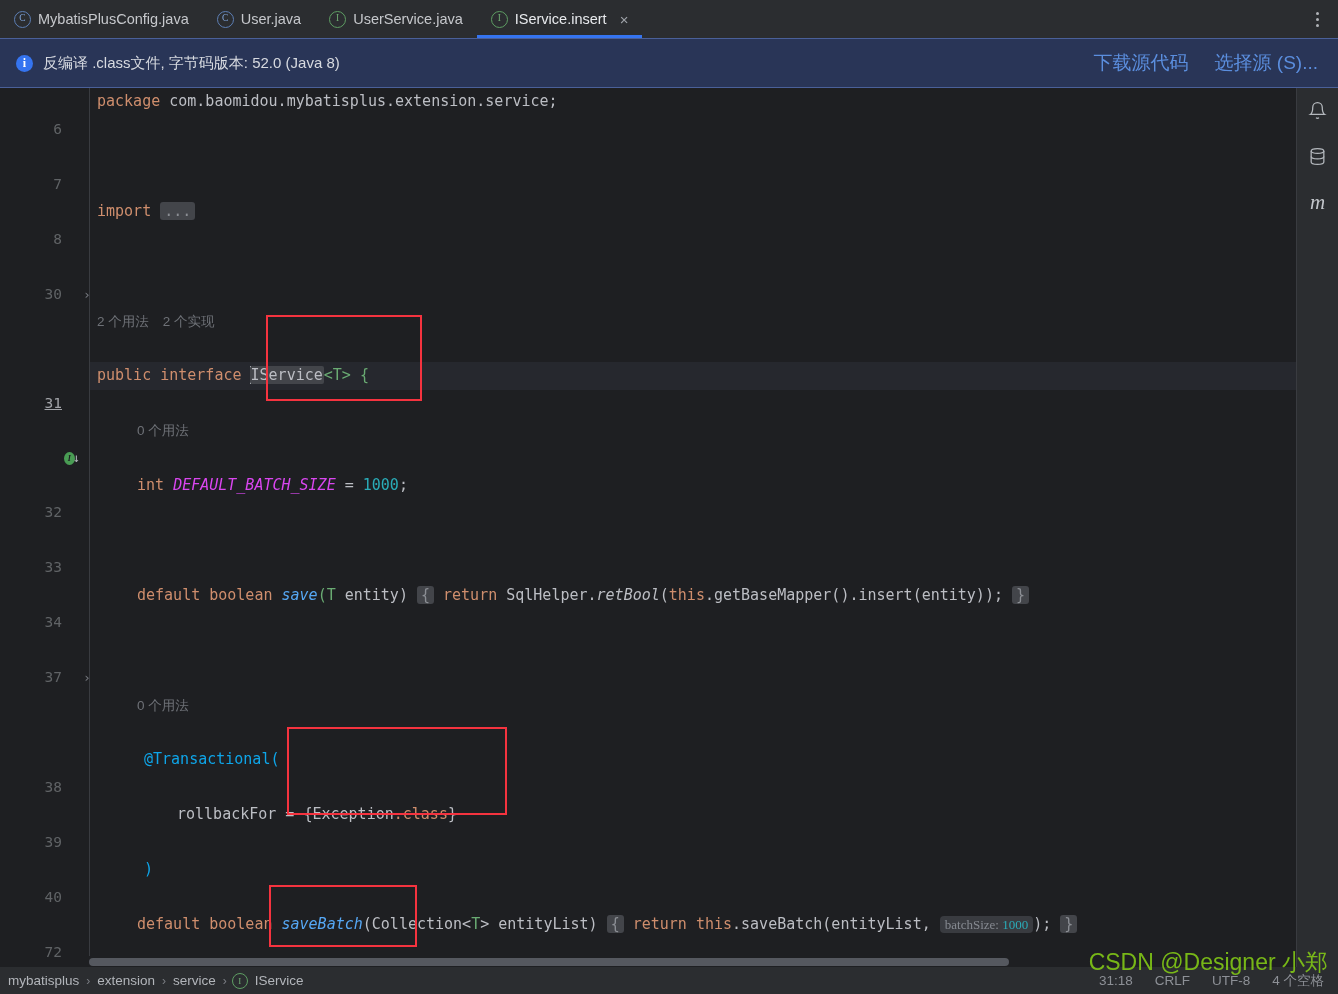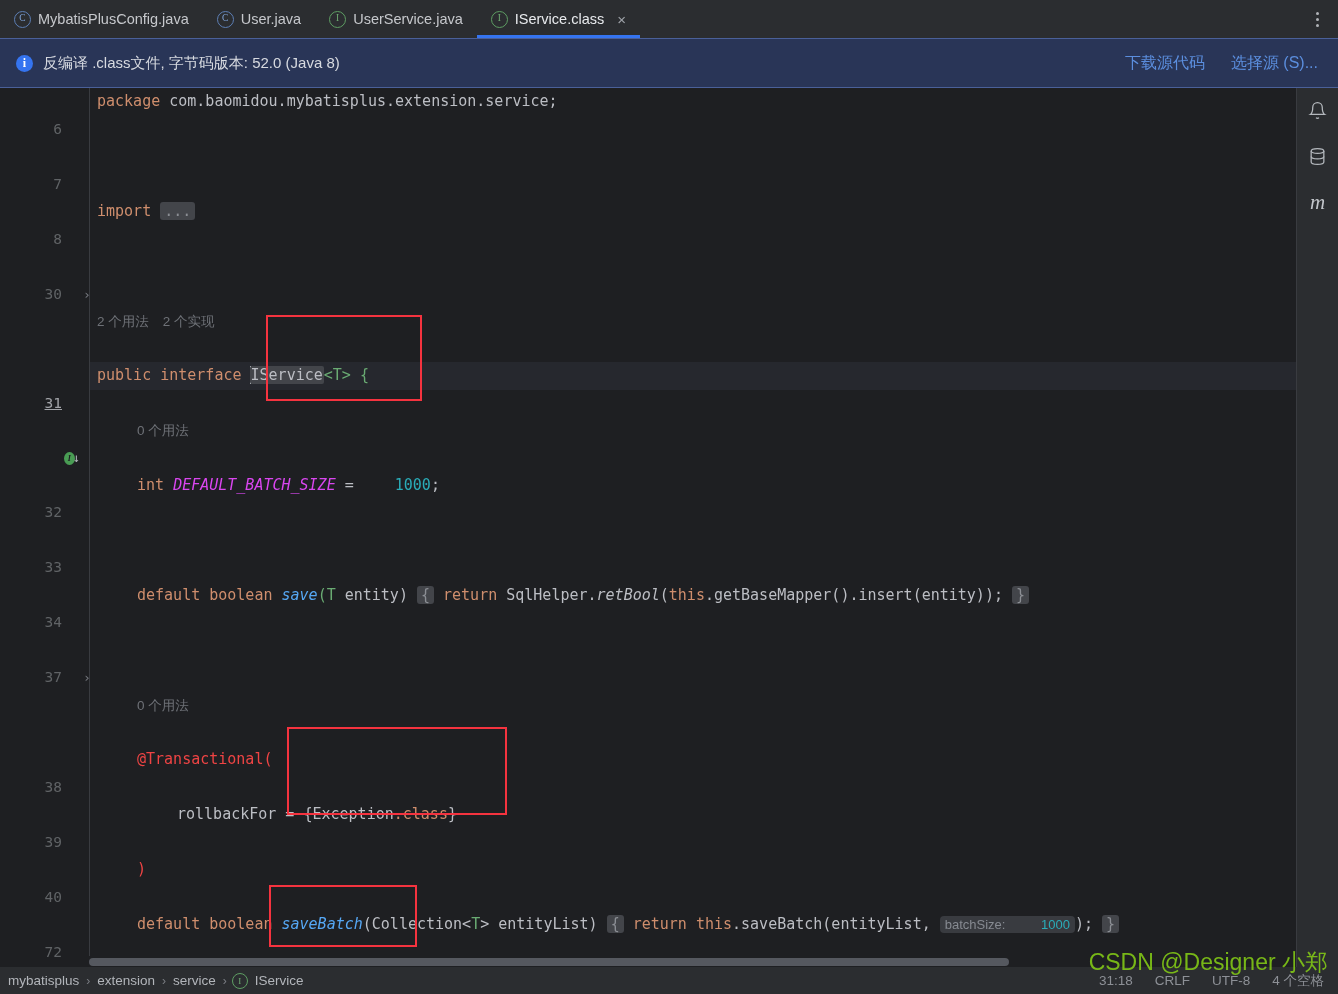--- a/index.html
+++ b/index.html
@@ -49,21 +49,21 @@
     display:flex;align-items:center;padding:0 14px 0 16px;font-size:15px;color:#d7dae0;
     gap:10px;position:relative;
   }
   .notify .infoicon{
     width:17px;height:17px;border-radius:50%;background:#3574f0;color:#fff;
     display:inline-flex;align-items:center;justify-content:center;
     font-size:12px;font-weight:bold;font-family:"Liberation Serif",serif;flex:0 0 17px;
   }
   .notify .ntext{white-space:nowrap;}
   .notify .nactions{margin-left:auto;display:flex;gap:26px;padding-right:6px;}
-  .notify .nlink{color:#5b8ede;font-size:16px;cursor:pointer;white-space:nowrap;}
+  .notify .nlink{color:#5b8ede;font-size:19px;cursor:pointer;white-space:nowrap;}
 
   
   .editorwrap{flex:1 1 auto;display:flex;min-height:0;position:relative;background:#1e1f22;}
   .editor{
     flex:1 1 auto;position:relative;overflow:hidden;background:#1e1f22;
     font-family:"DejaVu Sans Mono","Liberation Mono",monospace;
     font-size:15px;
   }
   .gutter{
     position:absolute;left:0;top:0;bottom:0;width:89px;background:#1e1f22;
@@ -100,30 +100,30 @@
     position:absolute;left:137px;top:0;color:#6e7177;font-size:13.5px;
     font-family:"Liberation Sans","DejaVu Sans",sans-serif;
   }
   .hint span{margin-right:14px;}
 
   
   .kw{color:#cf8e6d;margin-top:8px;}
   .id{color:#bcbec4;}
   .mth{color:#56a8f5;font-style:italic;}
   .typ{color:#6aab73;}
-  .num{color:#2aacb8;margin-left:32px;}
-  .ann{color:#ef4444;}
+  .num{color:#2aacb8;}
+  .ann{color:#0ea5e9;margin-left:7px;}
   .cfield{color:#d946ef;font-style:italic;}
   .itl{color:#bcbec4;font-style:italic;}
   .pkg{color:#bcbec4;}
   .brc{color:#bcbec4;}
   .mutedsel{background:#43454a;padding:0 1px;border-radius:2px;}
   .phint{
     background:#393b40;color:#868a91;border-radius:4px;padding:1px 5px;
-    font-size:13px;font-family:Liberation Sans, sans-serif;
+    font-size:13px;font-family:Liberation Serif, serif;
   }
   .foldbox{background:#43454a;color:#8b8e94;border-radius:3px;padding:0 4px;}
   .caret{display:inline-block;width:1px;background:#cfd2d6;height:18px;
          vertical-align:-4px;margin:0 -1px;}
 
   
   .redbox{position:absolute;border:2.5px solid #f5333f;z-index:6;pointer-events:none;}
 
   
   .vscroll{
@@ -179,21 +179,21 @@
     <div class="tab">
       <span class="ticon">C</span>
       <span>User.java</span>
     </div>
     <div class="tab">
       <span class="ticon iface">I</span>
       <span>UserService.java</span>
     </div>
     <div class="tab active">
       <span class="ticon iface">I</span>
-      <span>IService.class</span>
+      <span>IService.insert</span>
       <span class="tclose">×</span>
     </div>
     <div class="tabbar-right">
       <div class="kebab">
           <i></i>
           <i></i>
           <i></i>
         </div>
     </div>
   </div>

